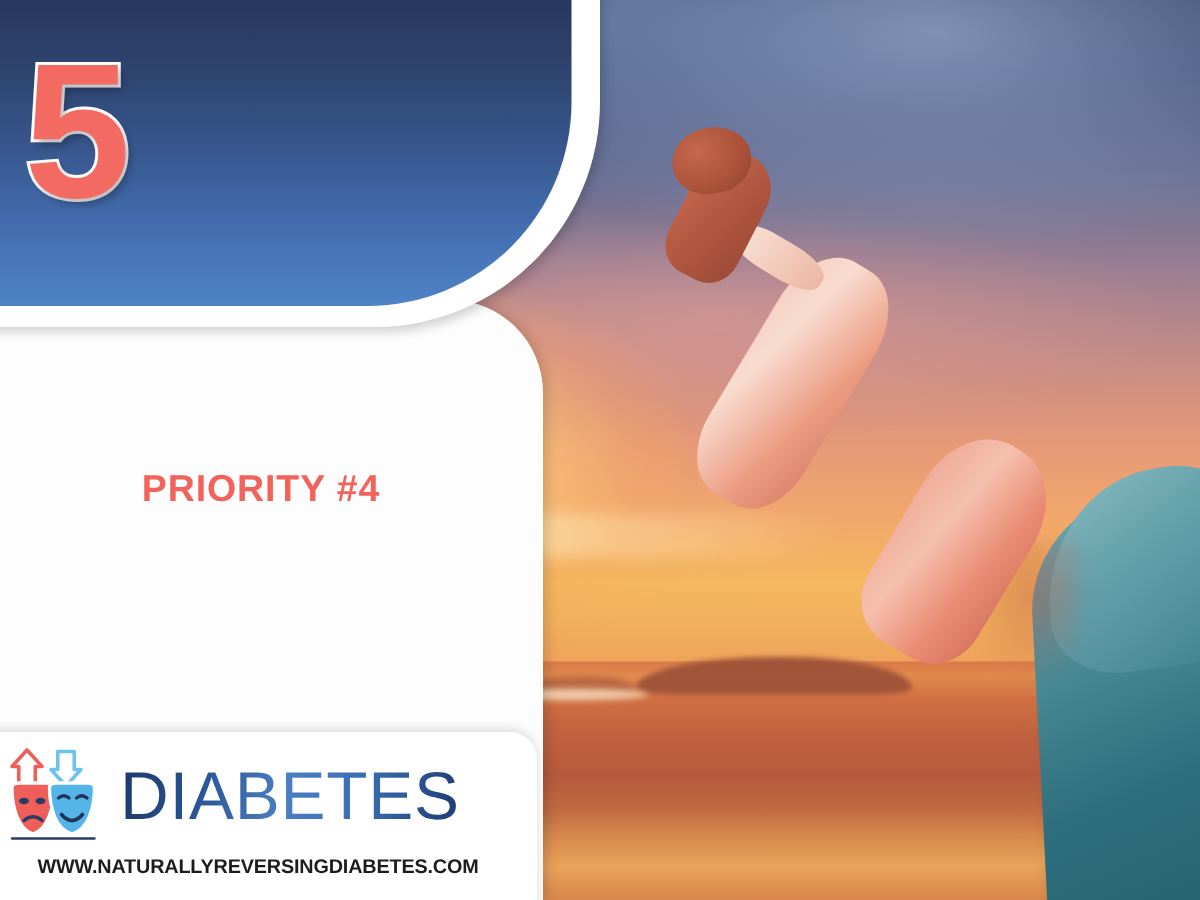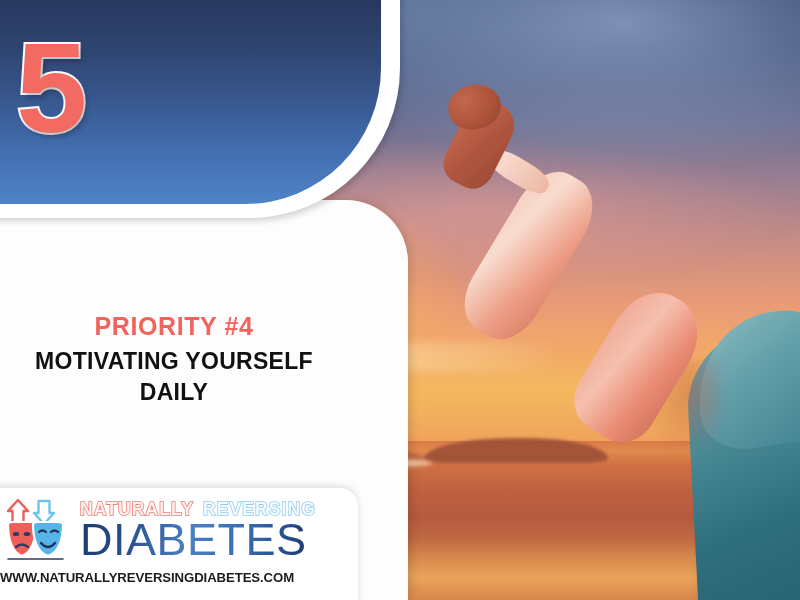--- a/index.html
+++ b/index.html
@@ -267,21 +267,20 @@
   }
 
   
   .left-panel {
     position: absolute;
     left: 0; top: 200px;
     width: 362px; height: 400px;
     background: #fdfdfd;
     border-radius: 0 62px 0 0;
     box-shadow: 3px 0 8px rgba(0,0,0,.14);
-    padding-left: 46px;
   }
   .priority-block {
     position: absolute;
     left: 0; top: 112px;
     width: 348px;
     text-align: center;
   }
   .priority-label {
     color: #f2635c;
     font-size: 25px;
@@ -345,21 +344,21 @@
     letter-spacing: .5px;
     background: linear-gradient(100deg, #1d3a6b 0%, #27508f 18%, #4a7fc4 42%, #3a6bb0 62%, #21437c 82%, #1b3566 100%);
     -webkit-background-clip: text;
     background-clip: text;
     color: transparent;
   }
   .logo-url {
     position: absolute;
     left: 14px; top: 82px;
     width: 344px;
-    text-align: left;
+    text-align: center;
     font-size: 13.2px;
     font-weight: bold;
     color: #1c1c1c;
     letter-spacing: -.1px;
   }
 </style>
 </head>
 <body>
 
 <div id="canvas">
@@ -386,21 +385,20 @@
       <div class="arm-fore"></div>
       <div class="sleeve-cuff"></div>
       <div class="arm-bare"></div>
       <div class="fist"></div>
     </div>
   </div>
 
   <div class="left-panel">
     <div class="priority-block">
       <p class="priority-label">PRIORITY #4</p>
-      <p class="priority-text">MOTIVATING YOURSELF DAILY</p>
     </div>
   </div>
 
   <div class="banner-wrap">
     <div class="banner-white"></div>
     <div class="banner"></div>
     <div class="num-five">5</div>
   </div>
 
   <div class="logo-card">
@@ -419,24 +417,20 @@
 
         <path d="M33 29 C33 27 35 26 38 26 L58 26 C61 26 63 27 63 29 C63 42 59 57 48 60 C37 57 33 42 33 29 Z" fill="#55b5e8" stroke="#ffffff" stroke-width="2.2"></path>
         <path d="M39 36 Q42.5 33 46 36" fill="none" stroke="#1f3456" stroke-width="2.2" stroke-linecap="round"></path>
         <path d="M51 36 Q54.5 33 58 36" fill="none" stroke="#1f3456" stroke-width="2.2" stroke-linecap="round"></path>
         <path d="M41 47 Q48 55 55 47" fill="none" stroke="#1f3456" stroke-width="2.4" stroke-linecap="round"></path>
 
         <line x1="8" y1="63" x2="63" y2="63" stroke="#2b3c62" stroke-width="1.6" stroke-linecap="round"></line>
       </svg>
 
       <div class="wordmark">
-        <div class="wm-top">
-          <span class="wm-naturally">NATURALLY</span>
-          <span class="wm-reversing">REVERSING</span>
-        </div>
         <div class="wm-diabetes">DIABETES</div>
       </div>
 
     </div>
     <div class="logo-url">WWW.NATURALLYREVERSINGDIABETES.COM</div>
   </div>
 
 </div>
 
 </body></html>

